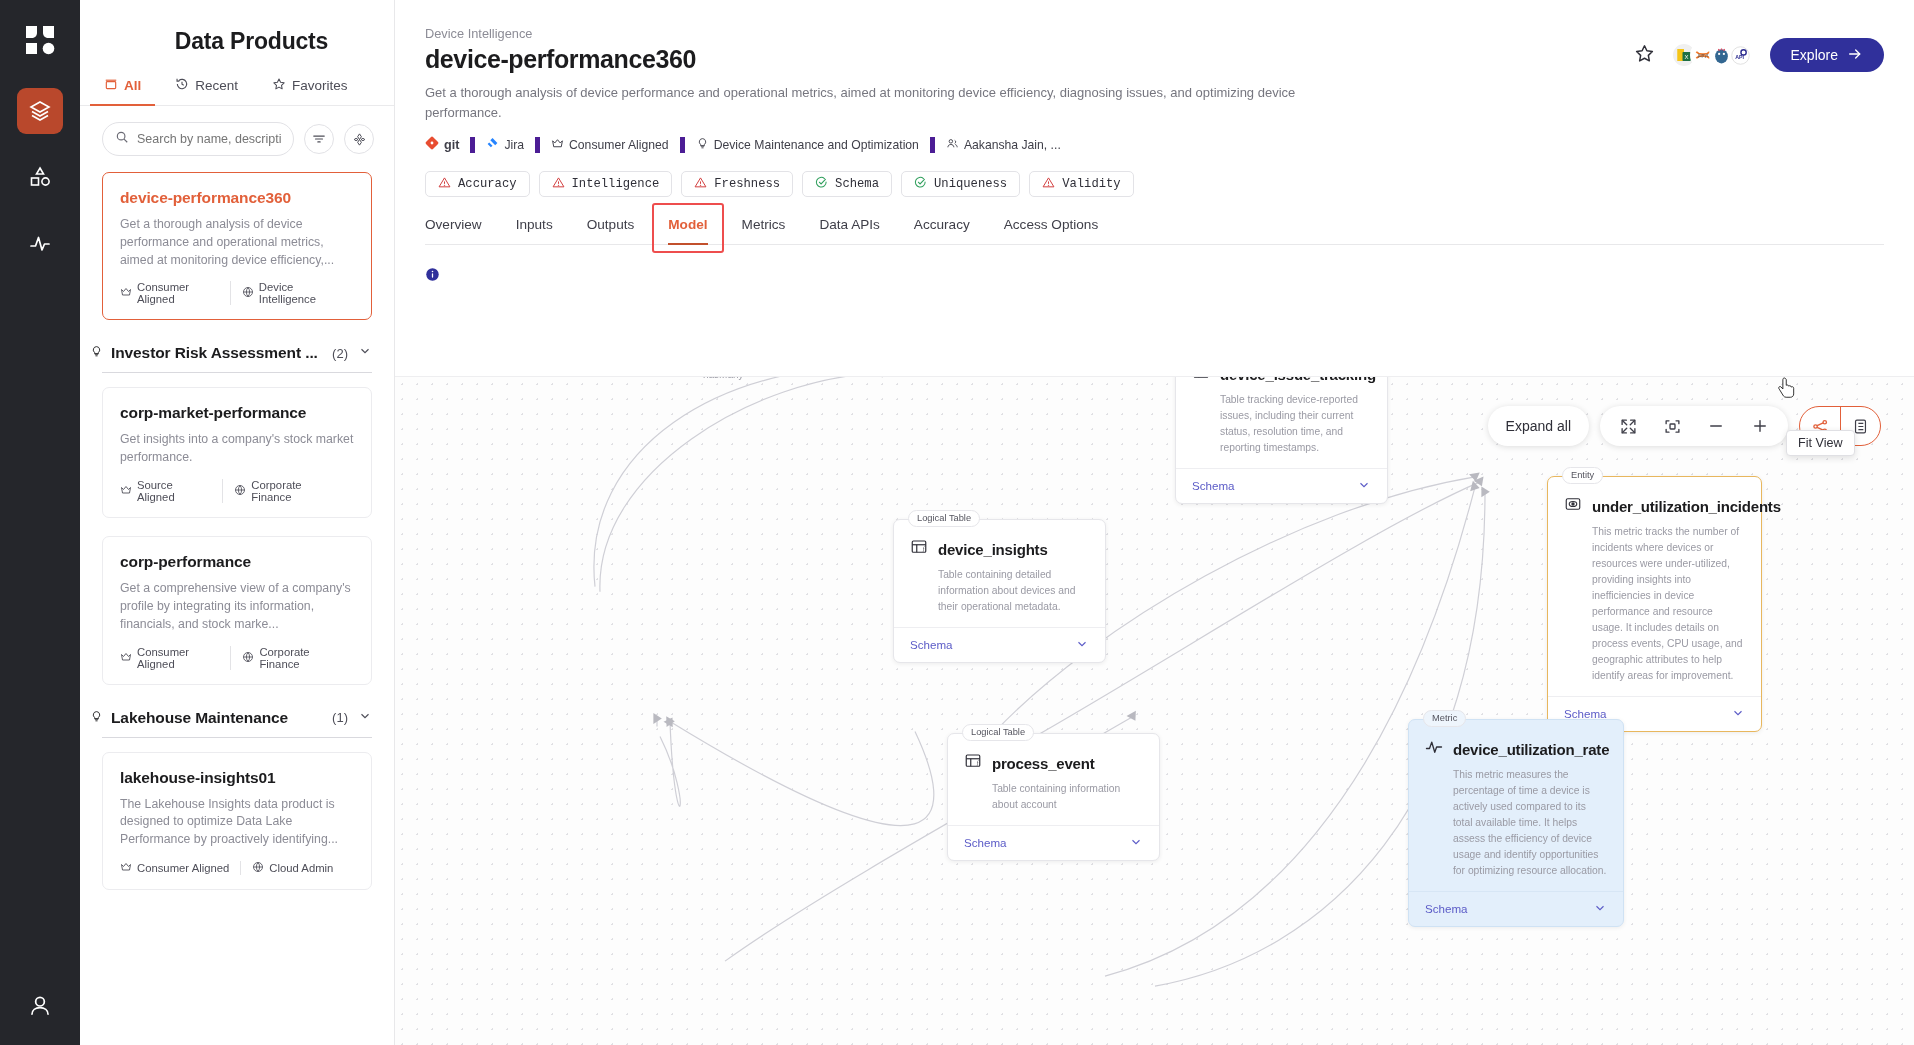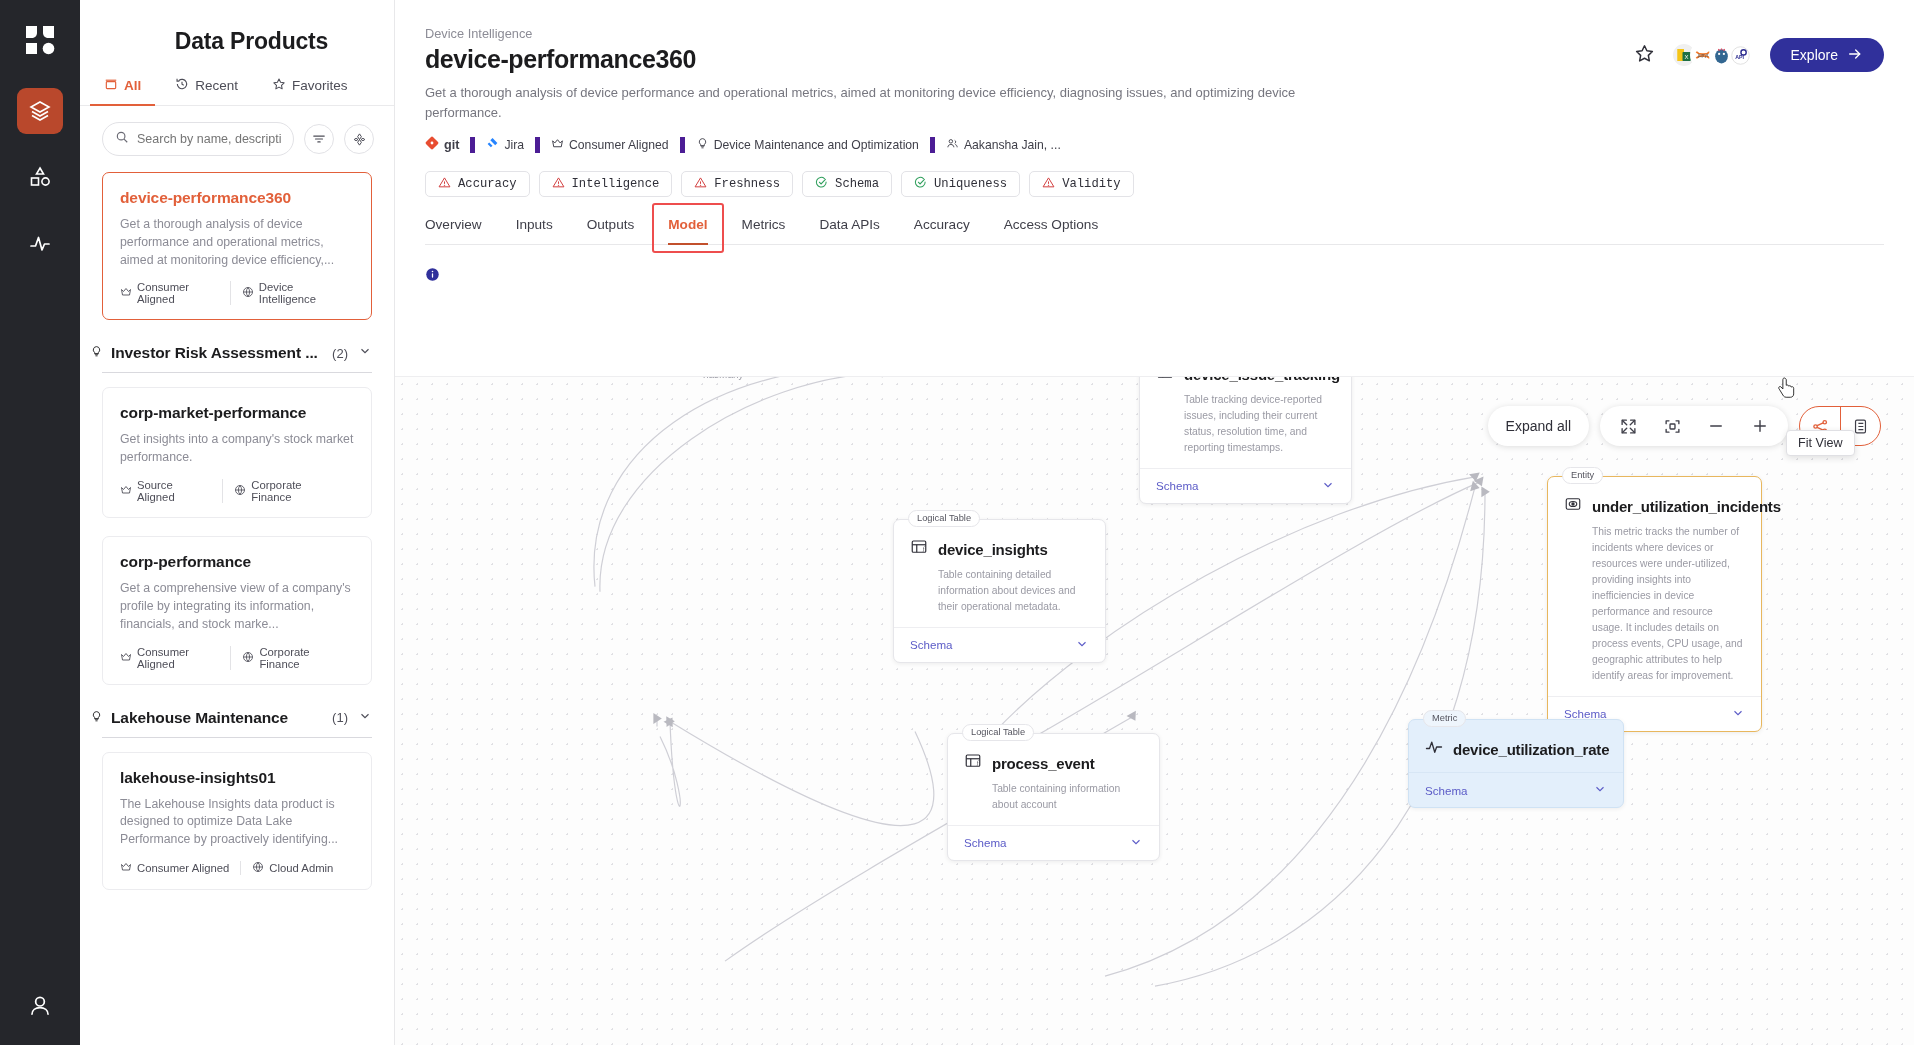--- a/index.html
+++ b/index.html
@@ -664,21 +664,21 @@
           </div>
         </div>
       </div>
 
       <div class="tooltip" style="left:1391px; top:53px;">Fit View</div>
 
       <svg class="cursor" style="left:1382px; top:-2px;" width="22" height="28" viewBox="0 0 24 30">
         <path d="M8 3 c-1 0-1.6 .8-1.6 1.8 V15 l-2-2.2 c-.8-.8-2-.6-2.4 .4 -.3 .8 0 1.4 .5 2 L7 22.5 c.8 1 1.7 1.5 3 1.5 h4.6 c2.2 0 3.6-1.5 3.6-3.6 v-6.2 c0-1-.7-1.7-1.6-1.7 -.4 0-.8 .2-1 .4 -.1-.9-.8-1.5-1.6-1.5 -.5 0-.9 .2-1.2 .5 -.2-.8-.8-1.3-1.6-1.3 -.4 0-.8 .1-1.1 .4 V4.8 C9.6 3.8 9 3 8 3z" fill="#fff" stroke="#222" stroke-width="1"></path>
       </svg>
 
-      <div class="node" style="left:744px; top:-33px; width:213px;">
+      <div class="node" style="left:780px; top:-33px; width:213px;">
 
         <div class="node-body">
           <div class="node-title">
             <span>
               <svg width="18" height="18" viewBox="0 0 24 24" fill="none" stroke="#2f2f38" stroke-width="1.6">
                   <rect x="3" y="4" width="18" height="15" rx="1.5"></rect>
                   <path d="M3 9 h18"></path>
                   <path d="M9 9 v10"></path>
                   <text x="17" y="17.5" font-size="7" fill="#2f2f38" stroke="none" font-style="italic" font-family="serif">f</text>
                 </svg>
@@ -778,20 +778,21 @@
         <span class="node-chip">Metric</span>
         <div class="node-body">
           <div class="node-title">
             <span>
               <svg width="18" height="18" viewBox="0 0 24 24" fill="none" stroke="#2f2f38" stroke-width="1.8" stroke-linecap="round" stroke-linejoin="round">
                   <path d="M2 14 L6 14 L9 5.5 L13 19 L15.5 12 L22 12"></path>
                 </svg>
             </span>
             <span class="nt">device_utilization_rate</span>
           </div>
+          <div class="node-desc">This metric measures the percentage of time a device is actively used compared to its total available time. It helps assess the efficiency of device usage and identify opportunities for optimizing resource allocation.</div>
         </div>
         <div class="node-foot">
           <span>Schema</span>
           <span>
             <svg width="14" height="14" viewBox="0 0 24 24" fill="none" stroke="#5b5bc7" stroke-width="1.9">
                 <path d="M6 9 l6 6 6-6"></path>
               </svg>
           </span>
         </div>
       </div>

